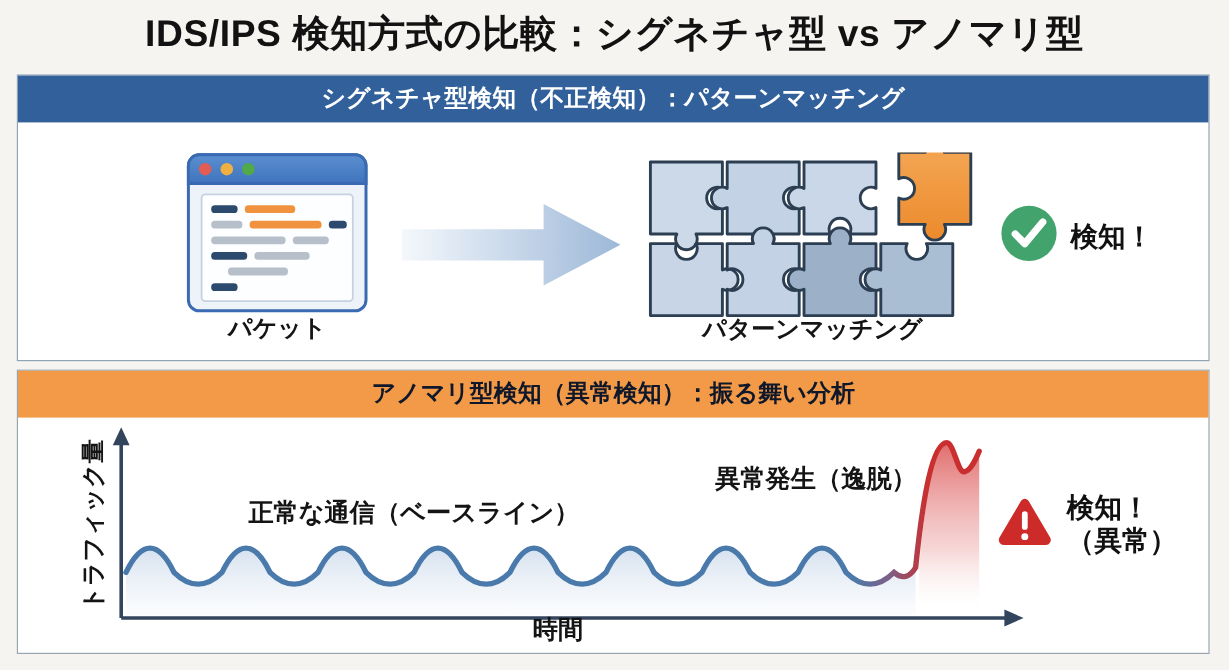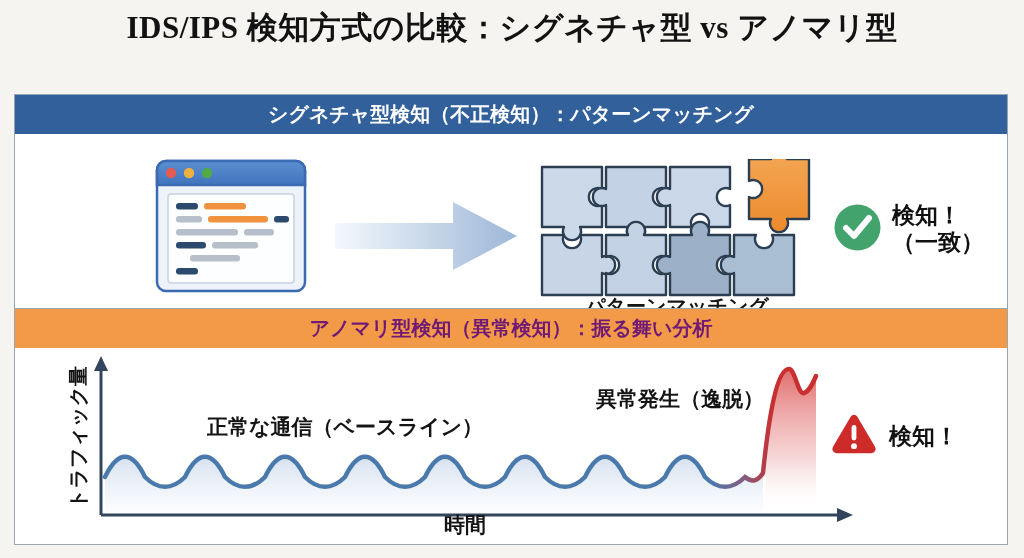--- a/index.html
+++ b/index.html
@@ -4,34 +4,34 @@
 <style>
   html,body{margin:0;padding:0;}
   body{
     width:1024px;height:558px;position:relative;overflow:hidden;
     background:#f6f4f1;
     font-family:"Liberation Sans","DejaVu Sans",sans-serif;
     color:#161616;
   }
   .title{
     position:absolute;top:7px;left:0;width:1024px;text-align:center;
-    font-size:31px;font-weight:bold;letter-spacing:.5px;color:#121212;font-family:Liberation Serif, serif;
+    font-size:31px;font-weight:bold;letter-spacing:.5px;color:#121212;
   }
   .panel{
     position:absolute;left:14px;width:994px;background:#ffffff;
     border:1.5px solid #93a4b4;box-sizing:border-box;
   }
-  #panel-signature{top:62px;height:239px;margin-top:32px;}
+  #panel-signature{top:62px;height:239px;}
   #panel-anomaly{top:308px;height:237px;border-color:#9aa6ae;}
   .panel-header{
     height:39px;line-height:39px;text-align:center;
     font-size:20px;font-weight:bold;
   }
   #panel-signature .panel-header{background:#31609b;color:#ffffff;}
-  #panel-anomaly .panel-header{background:#f29a47;color:#701a75;}
+  #panel-anomaly .panel-header{background:#f29a47;color:#0f172a;}
   .abs{position:absolute;}
   .caption{
     font-size:20px;font-weight:bold;text-align:center;color:#141414;
   }
   .result{
     display:flex;align-items:center;gap:10px;
   }
   .result-text{
     font-size:23px;font-weight:bold;line-height:27px;color:#111;white-space:nowrap;
   }
@@ -71,20 +71,21 @@
       <rect x="53" y="57" width="60" height="6.5" rx="3" fill="#f0923e"></rect>
       <rect x="119" y="57" width="15" height="6.5" rx="3" fill="#2c4a6e"></rect>
       <rect x="21" y="70" width="62" height="6.5" rx="3" fill="#b6bfca"></rect>
       <rect x="89" y="70" width="30" height="6.5" rx="3" fill="#b6bfca"></rect>
       <rect x="21" y="83" width="30" height="6.5" rx="3" fill="#2c4a6e"></rect>
       <rect x="57" y="83" width="46" height="6.5" rx="3" fill="#b6bfca"></rect>
       <rect x="35" y="96" width="50" height="6.5" rx="3" fill="#b6bfca"></rect>
       <rect x="21" y="109" width="22" height="6.5" rx="3" fill="#2c4a6e"></rect>
     </svg>
   </div>
+  <div class="caption abs" style="left:116px;top:197px;width:200px;">パケット</div>
 
   <div class="abs" style="left:320px;top:102px;">
     <svg width="186" height="78" viewBox="0 0 186 78">
       <defs>
         <linearGradient id="arrGrad" x1="0" y1="0" x2="1" y2="0">
           <stop offset="0" stop-color="#f4f8fc"></stop>
             <stop offset="1" stop-color="#9db8d8"></stop>
         </linearGradient>
       </defs>
       <polygon points="0,26 118,26 118,5 182,39 118,73 118,52 0,52" fill="url(#arrGrad)"></polygon>
@@ -118,21 +119,20 @@
 
   <div class="result abs" style="left:818px;top:107px;">
     <span>
       <svg width="49" height="49" viewBox="0 0 49 49">
         <circle cx="24.5" cy="24.5" r="23" fill="#42a36c"></circle>
         <path d="M13,25 L21,33 L36,15" fill="none" stroke="#ffffff" stroke-width="6" stroke-linecap="round" stroke-linejoin="round"></path>
       </svg>
     </span>
     <span class="result-text">
       <span>検知！</span><br>
-      <span>（一致）</span>
     </span>
   </div>
 </div>
 
 <div class="panel" id="panel-anomaly">
   <div class="panel-header">アノマリ型検知（異常検知）：振る舞い分析</div>
 
   <div class="abs" style="left:0;top:40px;">
     <svg width="991" height="196" viewBox="0 0 991 196">
       <defs>
@@ -200,15 +200,16 @@
   <div class="result abs" style="left:814px;top:101px;">
     <span>
       <svg width="50" height="48" viewBox="0 0 50 48">
         <path d="M21.8,6.5 L4,36.8 a4.2,4.2 0 0 0 3.6,6.4 h34.8 a4.2,4.2 0 0 0 3.6,-6.4 L28.2,6.5 a3.7,3.7 0 0 0 -6.4,0 Z" fill="#cd2a2a"></path>
         <rect x="22.6" y="15" width="4.8" height="15.5" rx="2.4" fill="#ffffff"></rect>
         <circle cx="25" cy="36.2" r="2.9" fill="#ffffff"></circle>
       </svg>
     </span>
     <span class="result-text">
       <span>検知！</span><br>
+      <span>（異常）</span>
     </span>
   </div>
 </div>
 
 </body></html>

